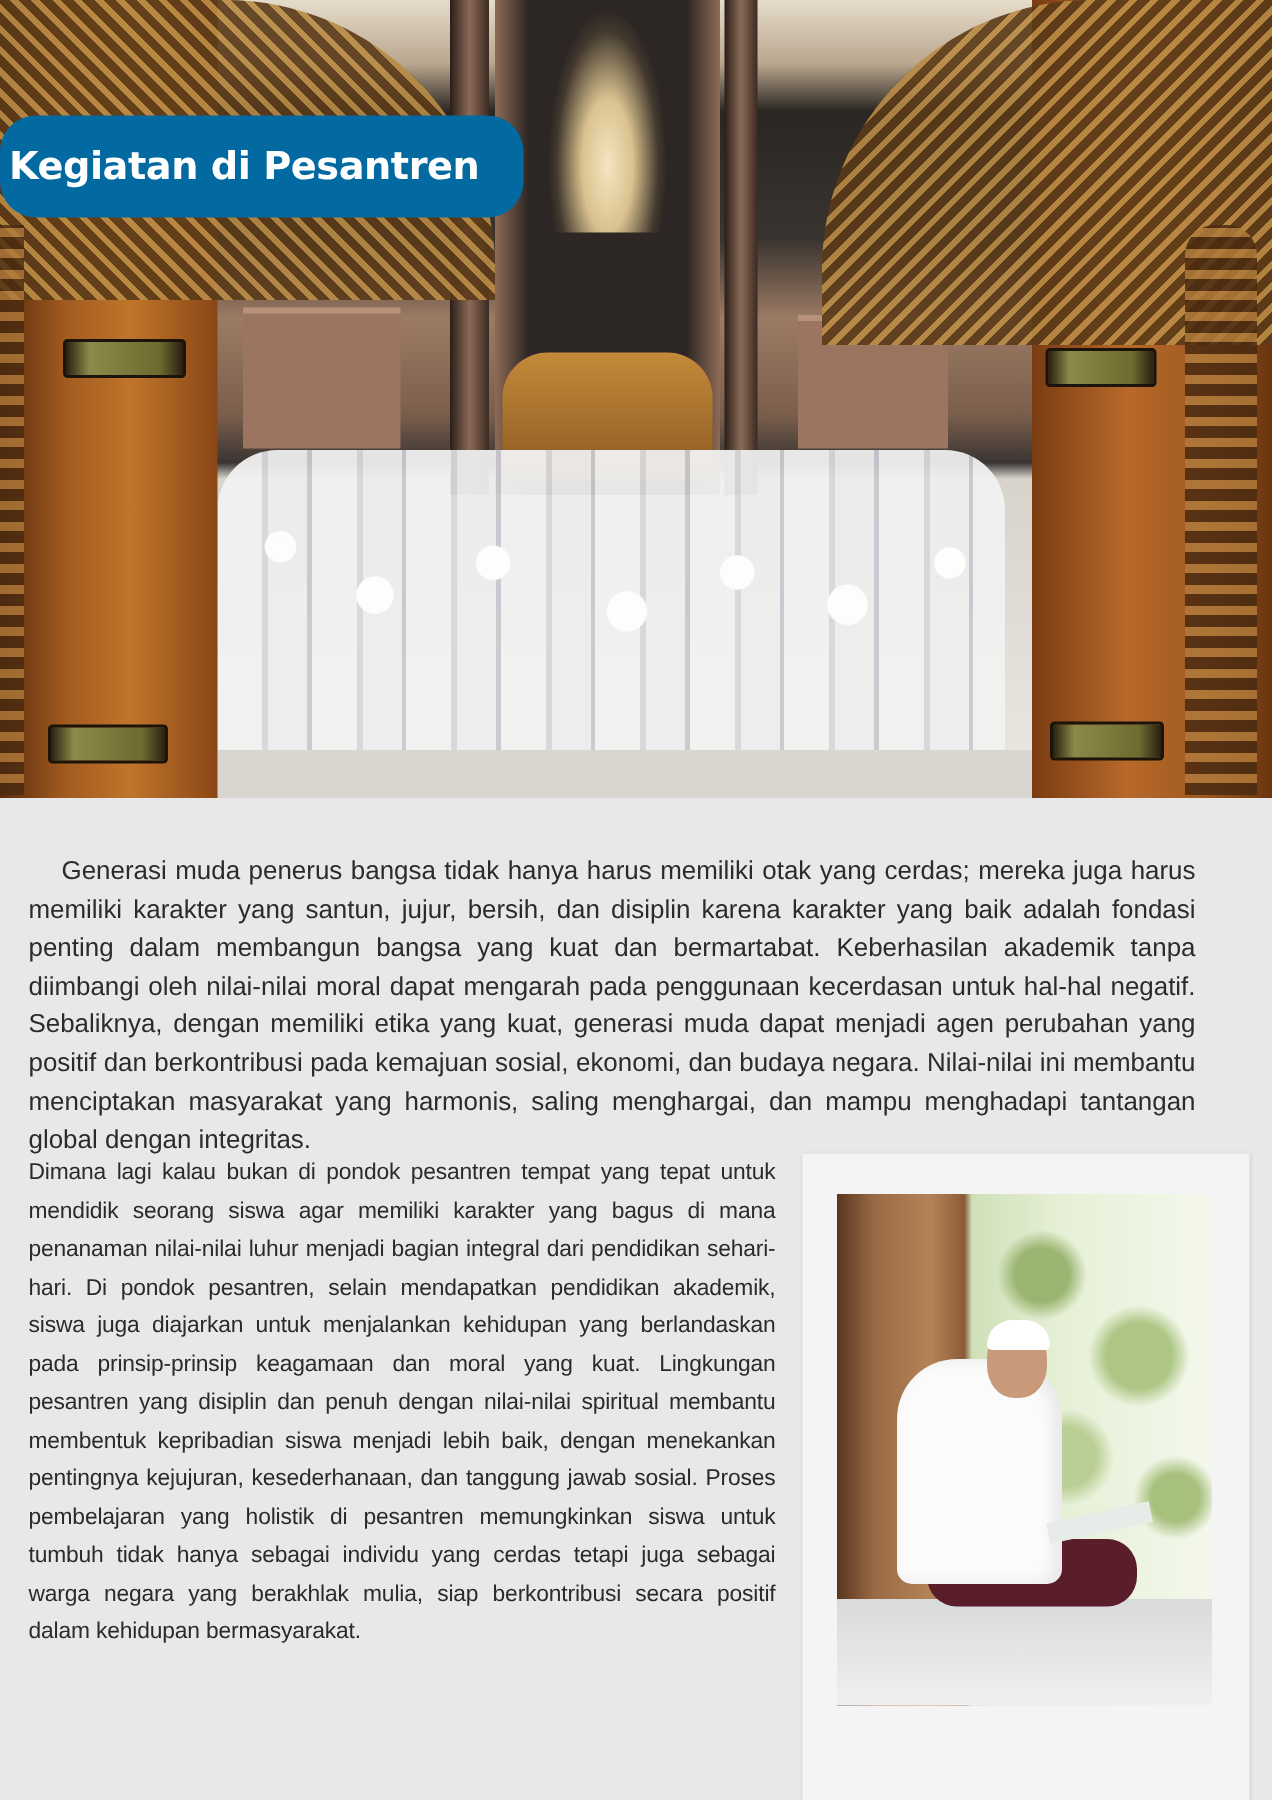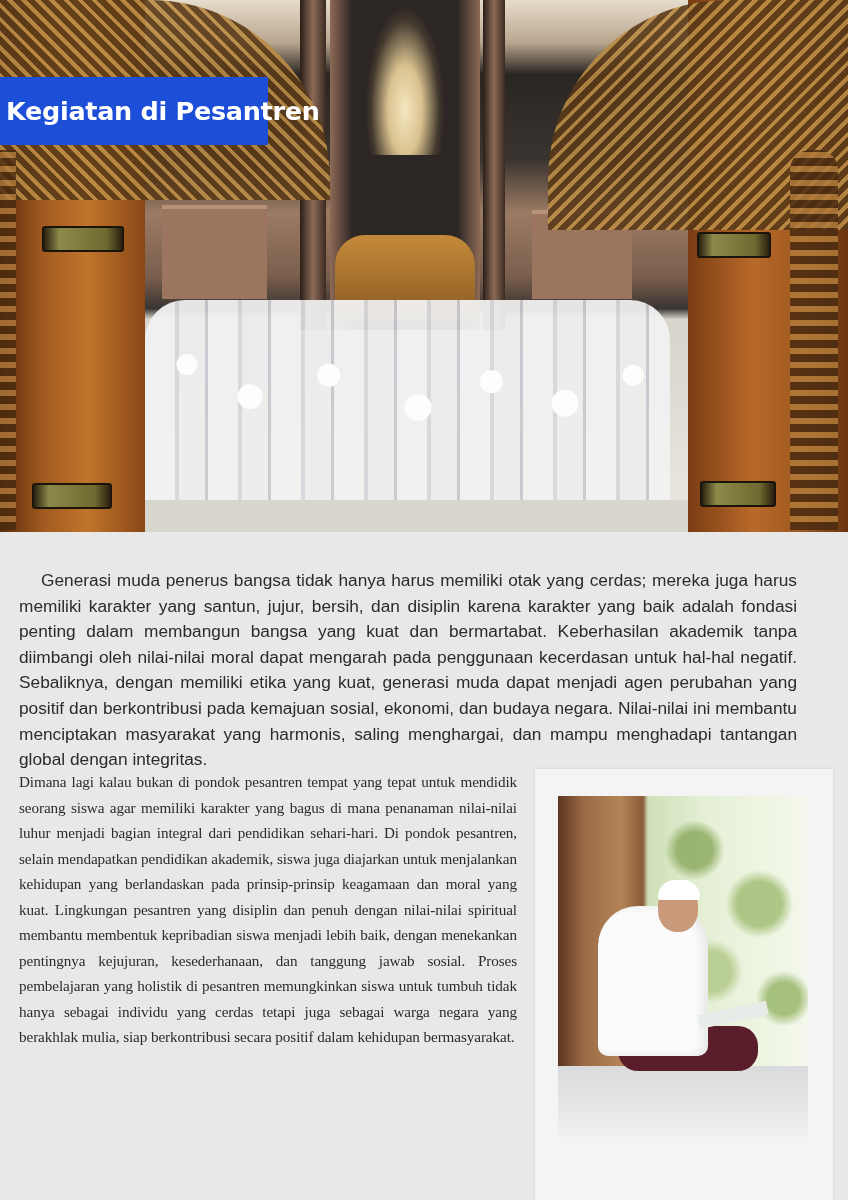--- a/index.html
+++ b/index.html
@@ -31,26 +31,26 @@
   .door-right{left:688px;width:160px;background:linear-gradient(90deg,#7a3c12,#b8692a 40%,#a05a20 70%,#6a3410);}
   .arch-left{position:absolute;left:0;top:0;width:330px;height:200px;border-top-right-radius:180px;
     background:repeating-linear-gradient(45deg,#5a3a18 0 6px,#b98b45 6px 10px);opacity:0.9;}
   .arch-right{position:absolute;right:0;top:0;width:300px;height:230px;border-top-left-radius:180px;
     background:repeating-linear-gradient(-45deg,#5a3a18 0 6px,#b98b45 6px 10px);opacity:0.9;}
   .carve-right{position:absolute;left:790px;top:150px;width:48px;height:380px;
     background:repeating-linear-gradient(0deg,#4a2a10 0 8px,#b07a3a 8px 14px);opacity:0.85;border-radius:20px 20px 0 0;}
   .carve-left{position:absolute;left:0;top:150px;width:16px;height:380px;background:repeating-linear-gradient(0deg,#4a2a10 0 8px,#b07a3a 8px 14px);opacity:0.8;}
   .hinge{position:absolute;height:22px;background:linear-gradient(90deg,#2a2010,#8c8a4a 20%,#6e6a30 80%,#2a2010);border:2px solid #1a140a;border-radius:3px;}
 
-  .banner{position:absolute;left:0;top:77px;width:268px;height:68px;background:#1d4ed8;display:flex;align-items:center;}
+  .banner{position:absolute;left:0;top:77px;width:349px;height:68px;background:#0369a1;display:flex;align-items:center;border-radius:24px;}
   .banner span{color:#fff;font-family:"DejaVu Sans",sans-serif;font-weight:bold;font-size:25.5px;padding-left:6px;letter-spacing:-0.3px;white-space:nowrap;}
 
   .p1{position:absolute;left:19px;top:568px;width:778px;font-family:"Liberation Sans",sans-serif;font-size:17.3px;line-height:25.6px;text-align:justify;color:#2b2b2b;}
   .p1 .indent{display:inline-block;width:22px;}
-  .p2{position:absolute;left:19px;top:769px;width:498px;font-family:Liberation Serif, serif;font-size:15.2px;line-height:25.5px;text-align:justify;color:#2b2b2b;letter-spacing:-0.1px;}
+  .p2{position:absolute;left:19px;top:769px;width:498px;font-family:Liberation Sans, sans-serif;font-size:15.2px;line-height:25.5px;text-align:justify;color:#2b2b2b;letter-spacing:-0.1px;}
 
   .polaroid{position:absolute;left:535px;top:769px;width:298px;height:440px;background:#f4f4f4;box-shadow:0 0 3px rgba(0,0,0,0.12);}
   .photo2{position:absolute;left:23px;top:27px;width:250px;height:341px;overflow:hidden;
     background:linear-gradient(90deg,#5a3520 0%,#9a6a45 10%,#b48357 25%,#8a5c38 34%,#cfe0b8 36%,#e6f0d6 60%,#f4f8ec 100%);}
   .photo2 .leaves{position:absolute;left:88px;top:0;width:162px;height:270px;
     background:radial-gradient(circle at 30% 20%,#93b068 0 18px,transparent 30px),radial-gradient(circle at 70% 40%,#a7c27c 0 22px,transparent 34px),radial-gradient(circle at 40% 65%,#b6cc8e 0 20px,transparent 32px),radial-gradient(circle at 85% 75%,#9fbb73 0 16px,transparent 28px);opacity:0.9;}
   .photo2 .floor2{position:absolute;left:0;top:270px;width:250px;height:71px;background:linear-gradient(180deg,#d8dadc,#eef0f2);}
   .photo2 .man{position:absolute;left:40px;top:110px;width:110px;height:150px;background:#fbfbfb;border-radius:40px 40px 10px 10px;box-shadow:inset -6px 0 10px rgba(0,0,0,0.08);}
   .photo2 .head{position:absolute;left:100px;top:88px;width:40px;height:48px;background:#c89a7a;border-radius:45%;}
   .photo2 .cap{position:absolute;left:100px;top:84px;width:42px;height:20px;background:#fff;border-radius:20px 20px 4px 4px;}

